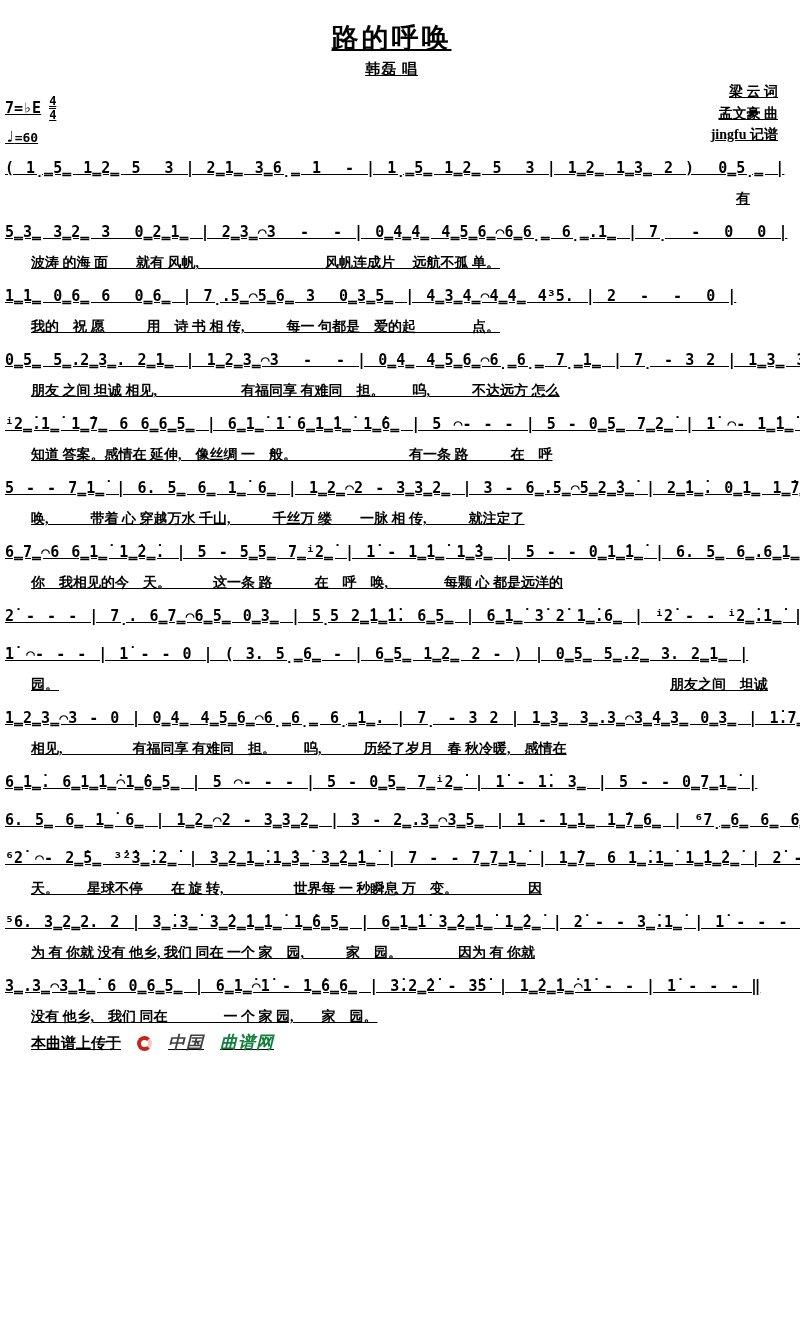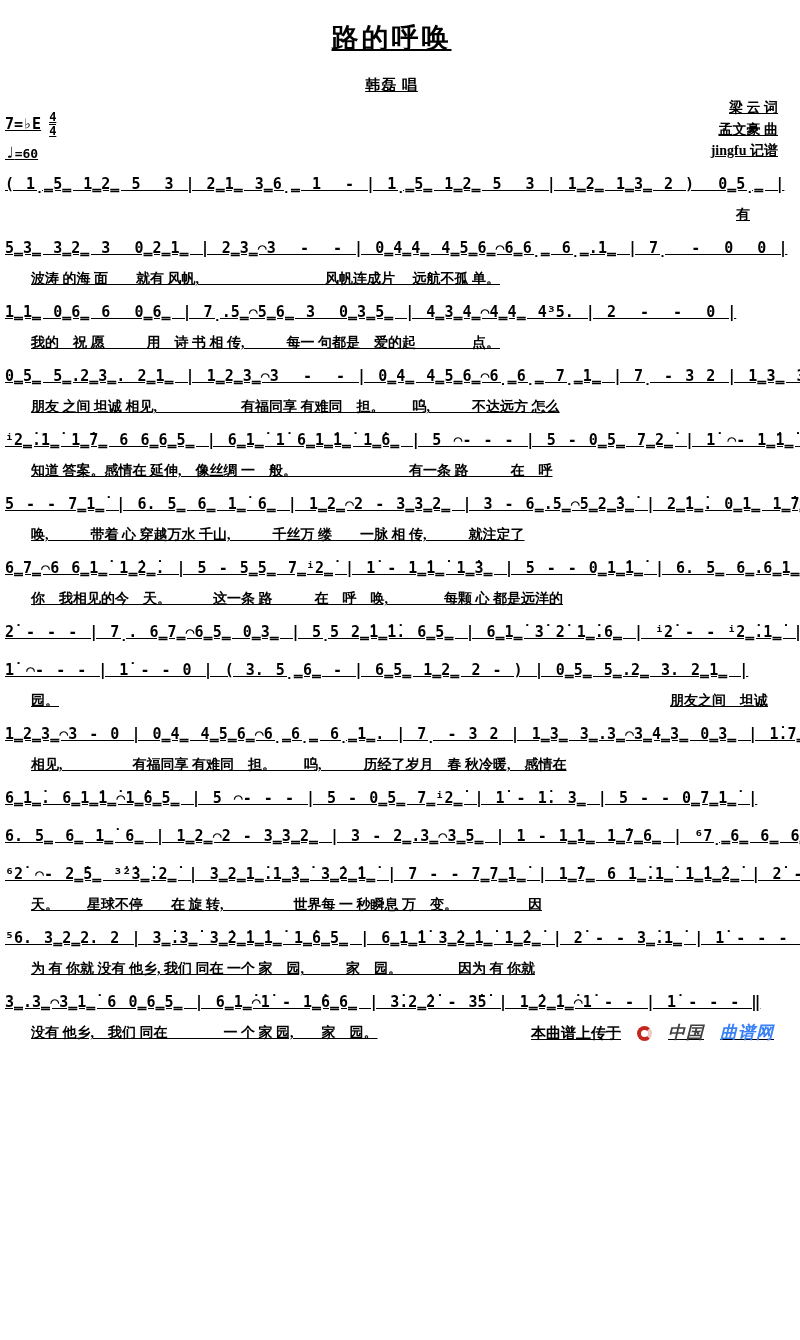--- a/index.html
+++ b/index.html
@@ -12,21 +12,21 @@
     font-family:"Liberation Serif",serif;
     overflow:hidden;
     text-decoration:underline;
   }
   .title{
     text-align:center;font-size:27px;font-weight:bold;
     letter-spacing:3px;margin-top:8px;
   }
   .singer{
     text-align:center;font-size:15px;font-weight:bold;
-    margin-top:20px;letter-spacing:1px;
+    margin-top:4px;letter-spacing:1px;
   }
   .meta-row{display:flex;justify-content:space-between;align-items:flex-start;margin-top:2px;min-height:62px;}
   .meta-left{font-family:"DejaVu Sans Mono",monospace;font-weight:bold;font-size:15px;padding-top:14px;}
   .keyline{display:flex;align-items:center;gap:8px;}
   .meter{display:inline-flex;flex-direction:column;line-height:1.05;font-size:12px;text-align:center;}
   .meter .den{border-top:1px solid #000;}
   .tempo{margin-top:6px;font-size:13px;}
   .tempo .note-glyph{font-size:16px;}
   .credits{text-align:right;font-size:14px;font-weight:bold;line-height:1.55;font-family:"Liberation Serif",serif;}
   .systems{margin-top:4px;}
@@ -36,32 +36,32 @@
     font-weight:bold;font-size:15px;line-height:36px;
     white-space:pre;letter-spacing:0;word-spacing:3px;
   }
   .lyrics{
     font-size:14px;font-weight:bold;line-height:26px;
     padding-left:26px;white-space:pre;
     font-family:"Liberation Serif",serif;
   }
   .lyrics.align-right{text-align:right;padding-right:28px;}
   .split{display:flex;justify-content:space-between;padding-right:10px;}
-  .lastrow{display:flex;justify-content:space-between;align-items:flex-start;}
+  .lastrow{display:flex;justify-content:space-between;align-items:flex-start;flex-direction:column;}
   .footer{
     display:flex;align-items:center;gap:16px;
     font-size:15px;font-weight:bold;white-space:nowrap;padding-right:4px;
   }
   .site-logo{
     display:inline-block;width:15px;height:15px;border-radius:50%;
     border:4px solid #c4261d;border-right-color:rgba(196,38,29,.25);
     box-sizing:border-box;
   }
   .site-name-red{color:#404040;font-style:italic;font-size:17px;letter-spacing:1px;}
-  .site-name-gray{color:#3b82f6;font-style:italic;font-size:17px;letter-spacing:1px;}
+  .site-name-gray{color:#15803d;font-style:italic;font-size:17px;letter-spacing:1px;}
 </style>
 </head>
 <body>
 
 <div class="sheet">
 
   <div class="title">路的呼唤</div>
   <div class="singer">韩磊 唱</div>
 
   <div class="meta-row">

